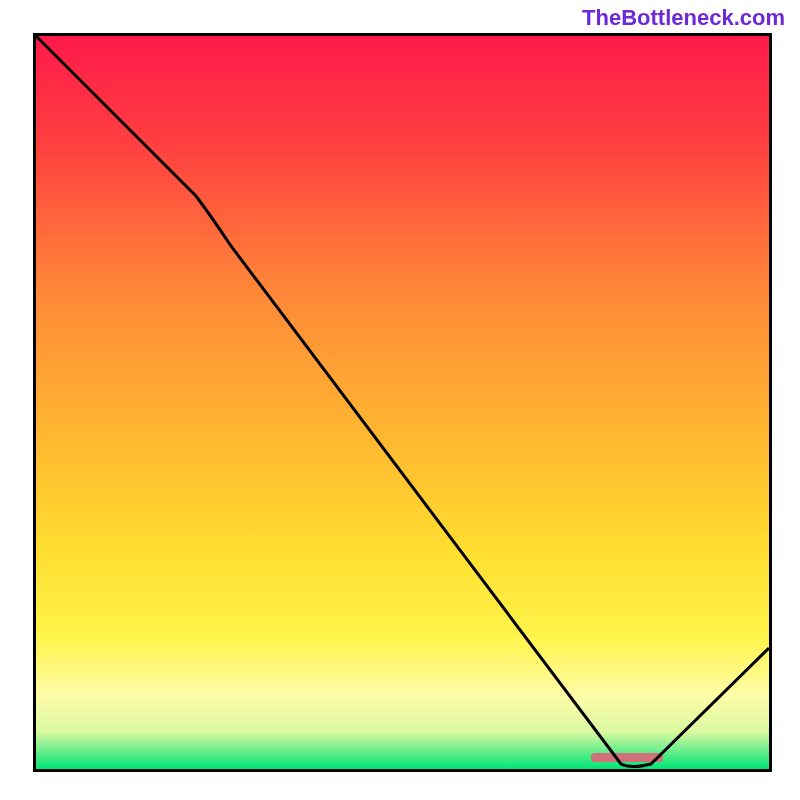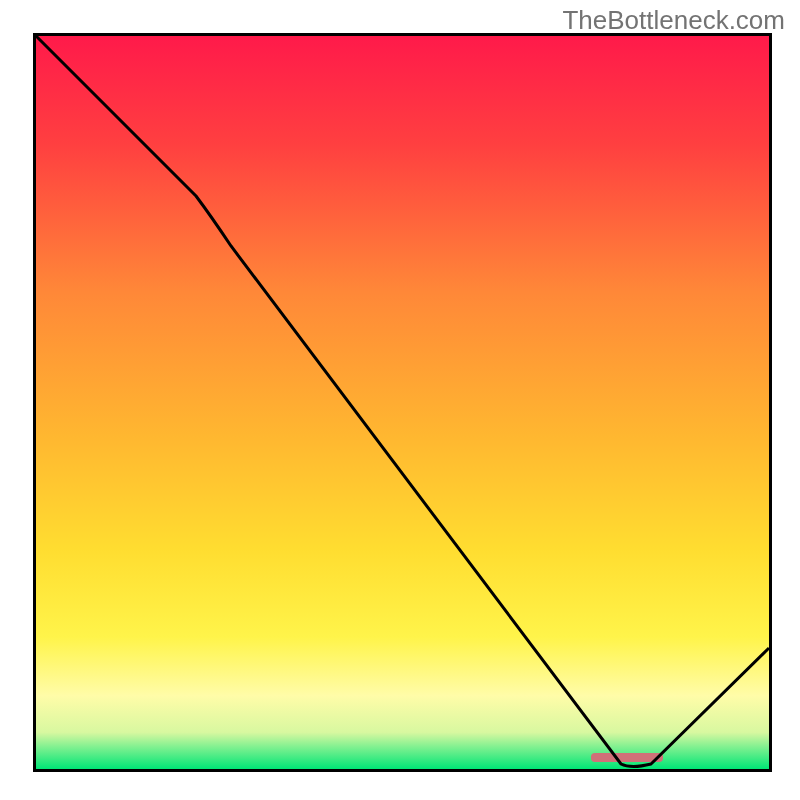--- a/index.html
+++ b/index.html
@@ -13,23 +13,23 @@
     }
     .container {
       width: 800px;
       height: 800px;
       position: relative;
     }
     .watermark {
       position: absolute;
       top: 5px;
       right: 15px;
-      color: #737373;
-      font-size: 26px;
-      font-weight: normal;
+      color: #6d28d9;
+      font-size: 22px;
+      font-weight: bold;
       z-index: 10;
     }
     .plot-area {
       position: absolute;
       top: 33px;
       left: 33px;
       width: 733px;
       height: 733px;
       border: 3px solid black;
     }

